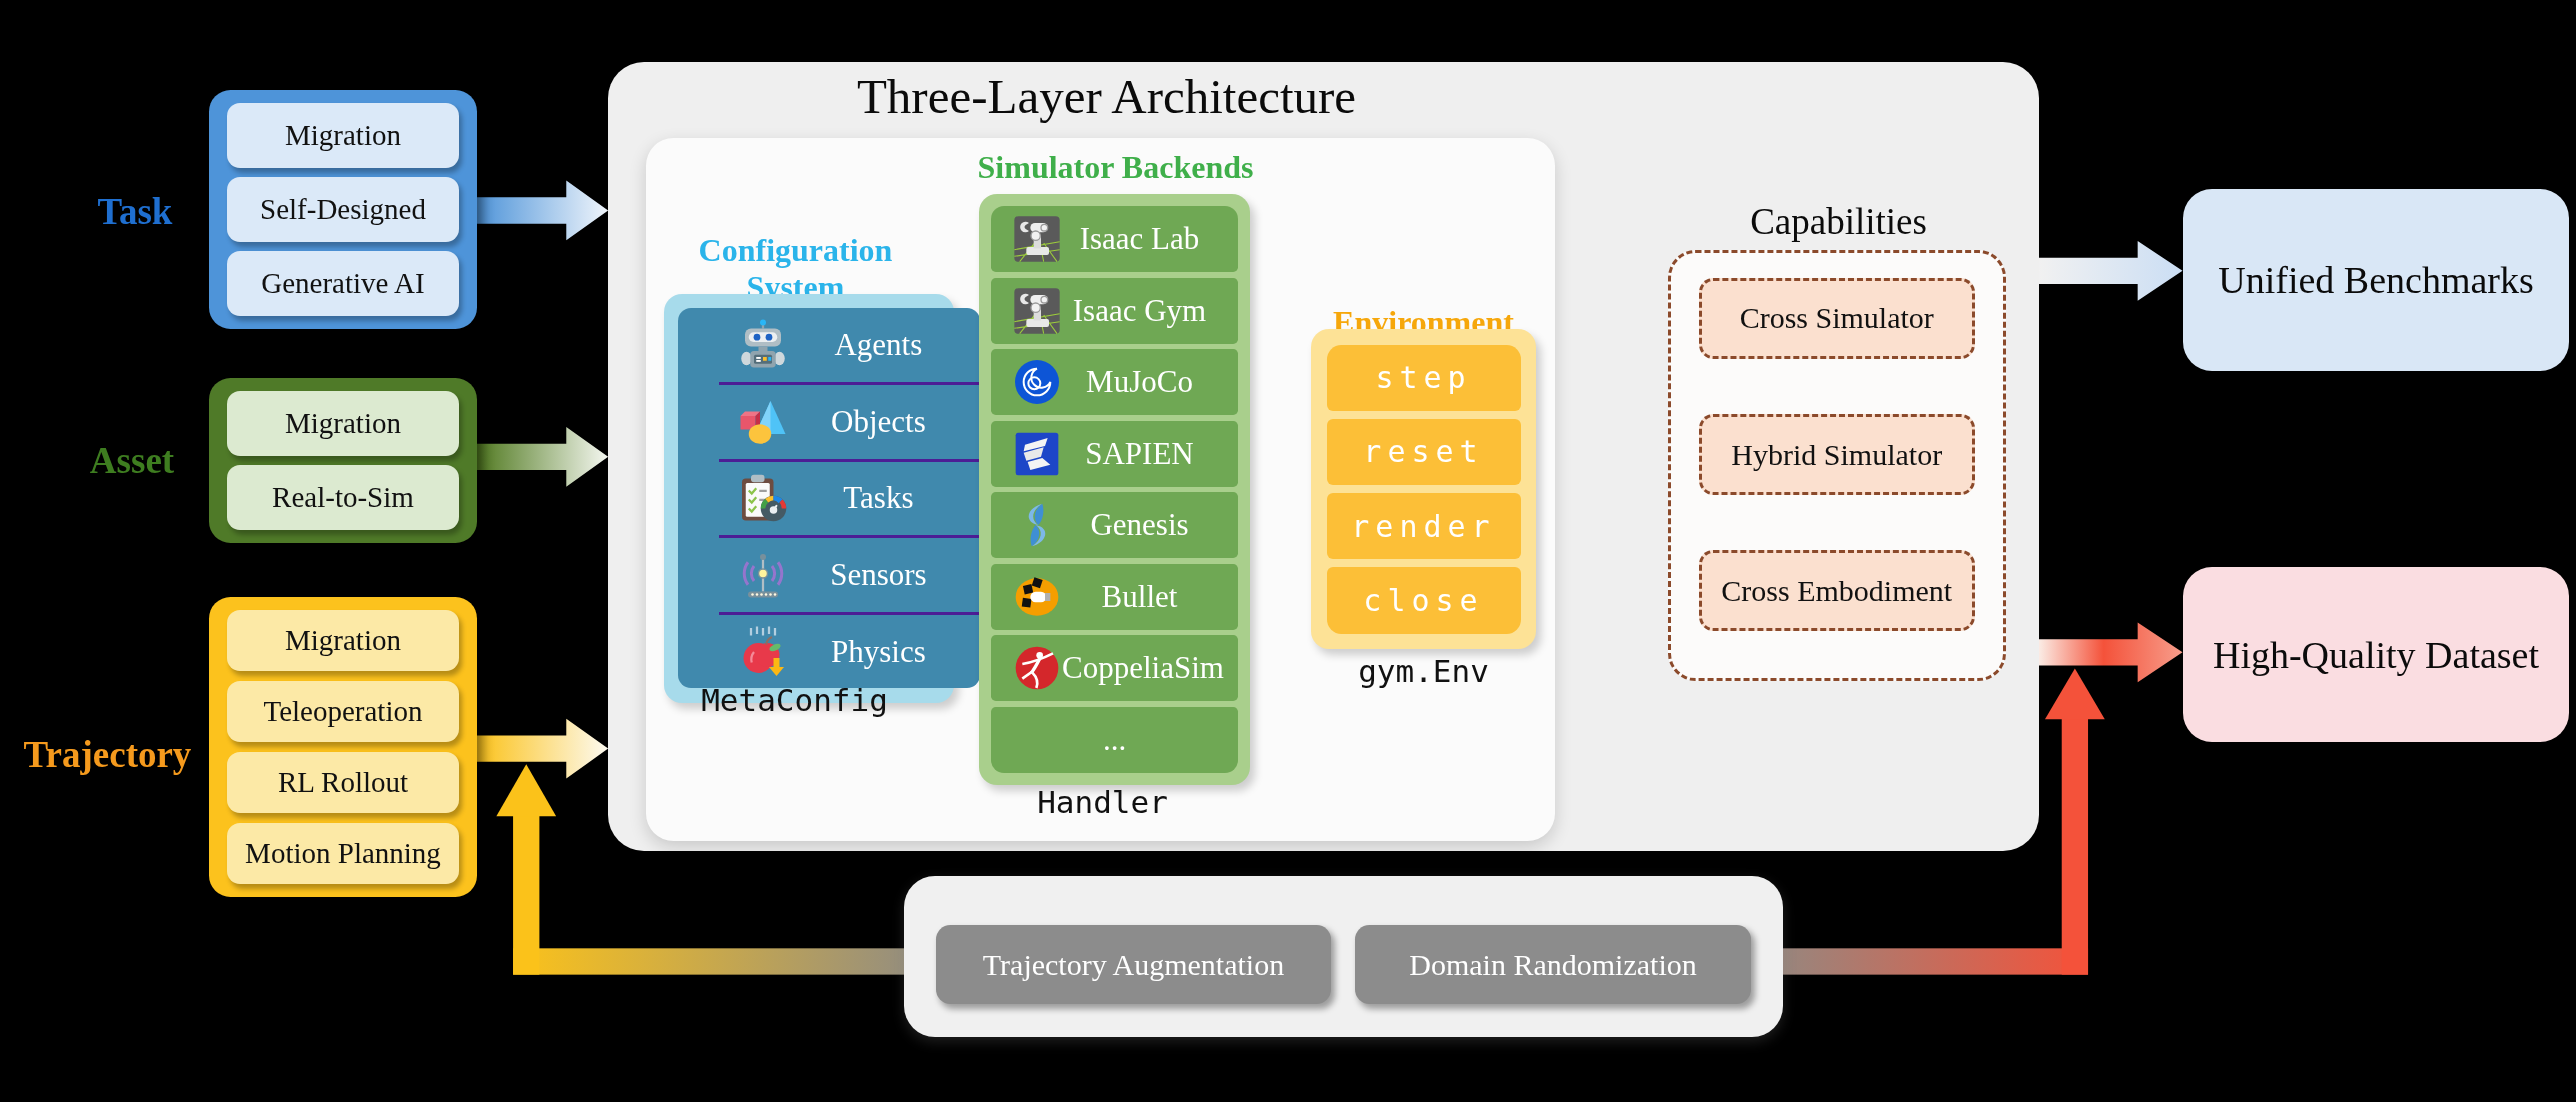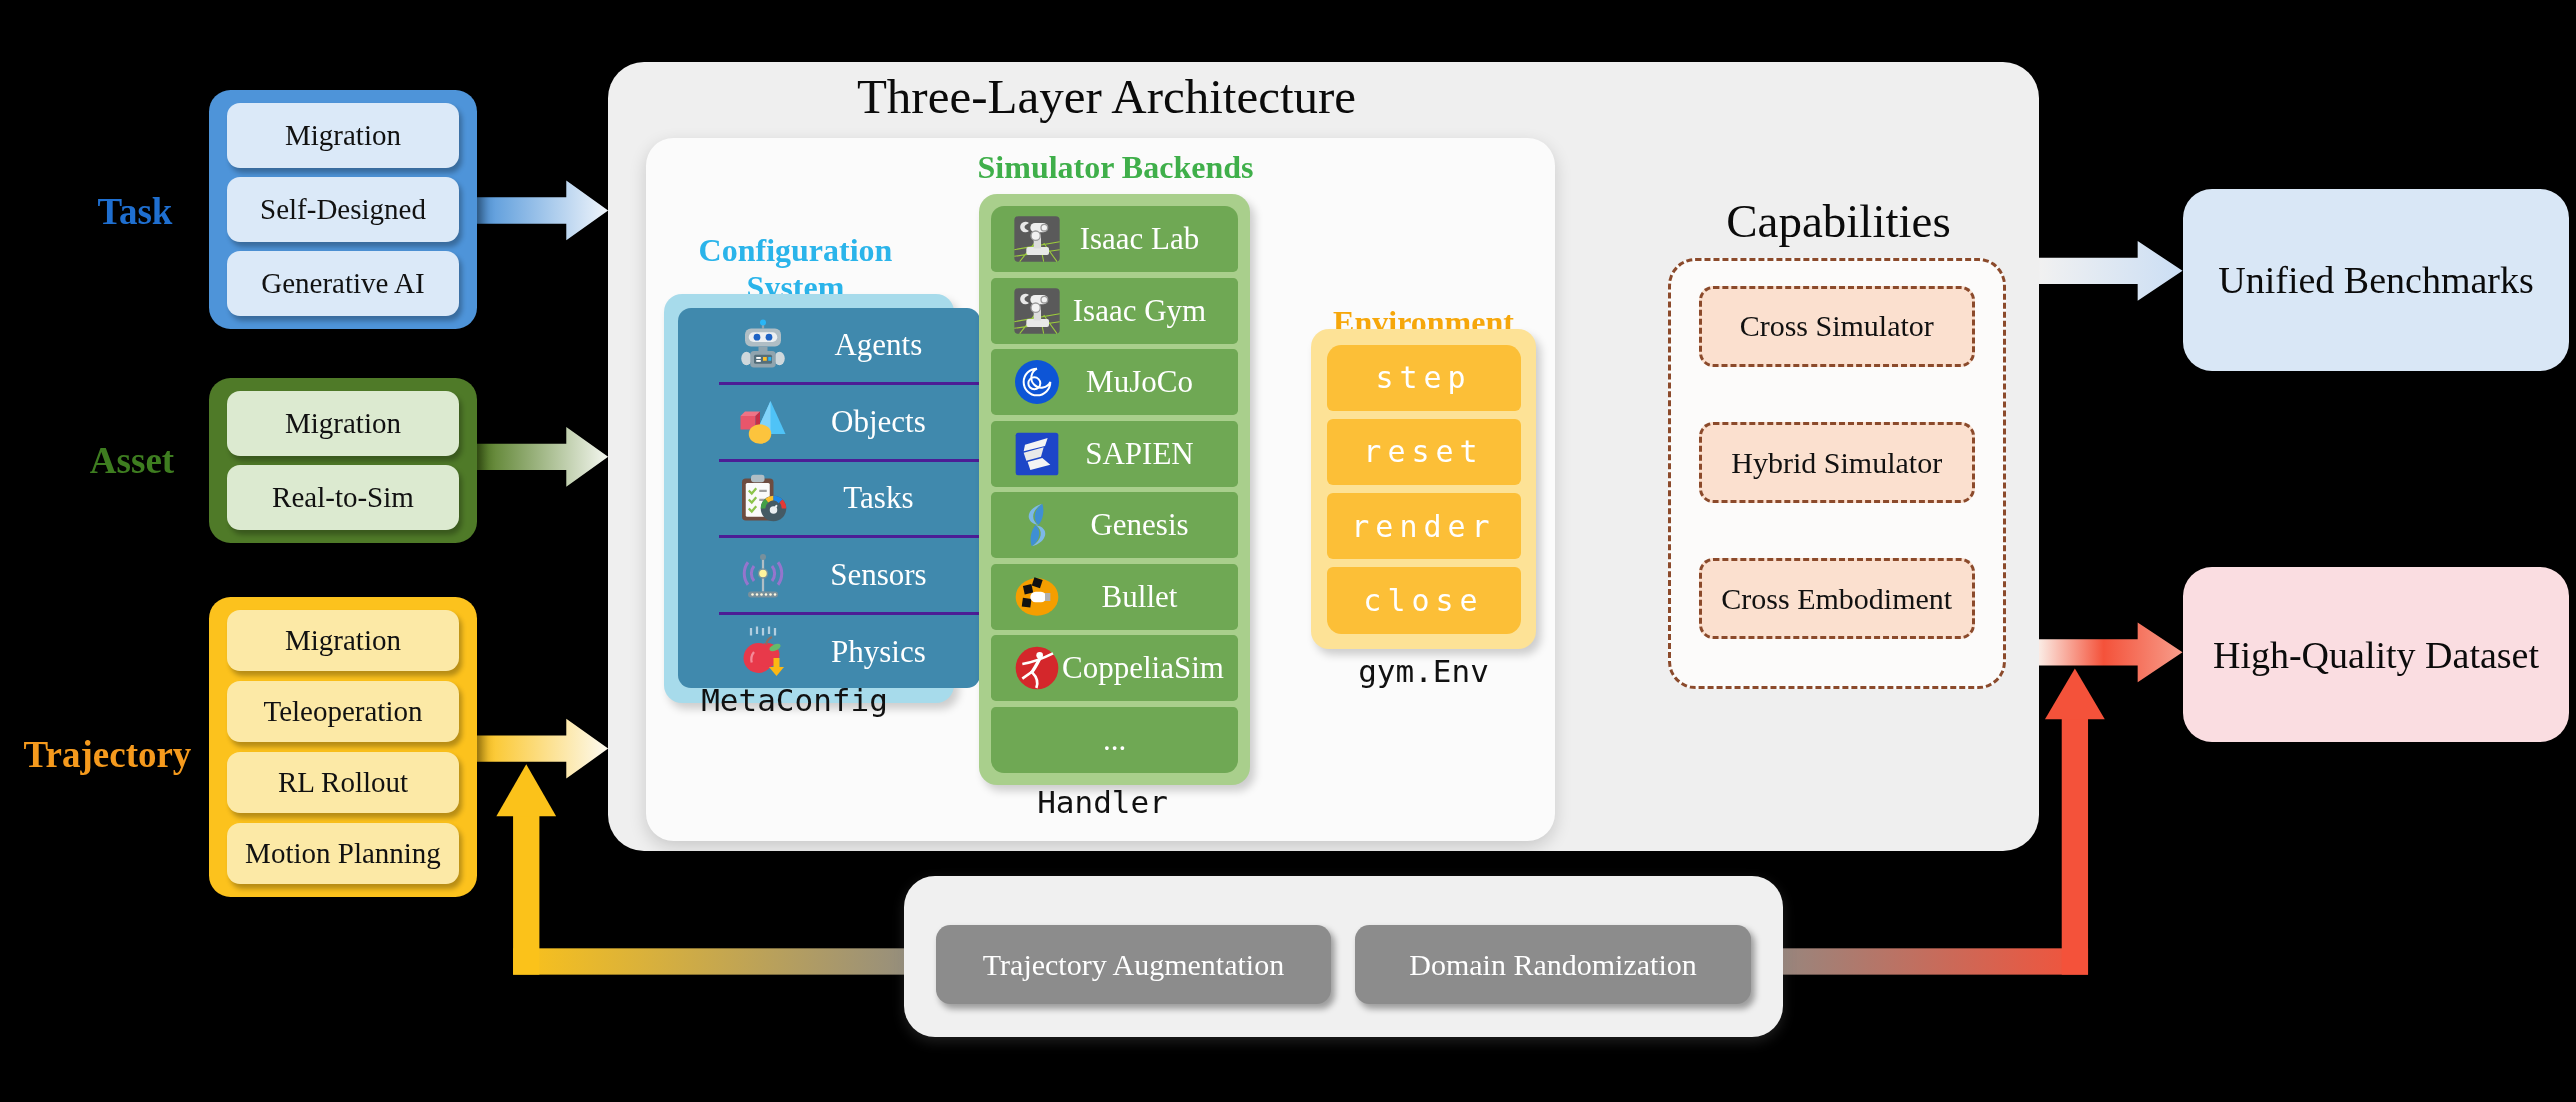--- a/index.html
+++ b/index.html
@@ -46,21 +46,21 @@
   .env-row{flex:1;background:#fcbf37;border-radius:6px;display:flex;align-items:center;justify-content:center;
            color:#fff;font-size:30px;letter-spacing:6px;font-family:"DejaVu Sans Mono",monospace;}
   .env-row:first-child{border-radius:14.4px 14.4px 6px 6px;}
   .env-row:last-child{border-radius:6px 6px 14.4px 14.4px;}
 
   
   .caps-box{border:3.6px dashed #8b4a2b;border-radius:27.5px;background:#fcfbfa;}
   .caps-item{position:absolute;left:27.5px;right:28px;height:75px;border:3px dashed #8b4a2b;
              border-radius:14.4px;background:#fbe0cf;font-size:30px;color:#111;
              display:flex;align-items:center;justify-content:center;}
-  .caps-title{font-size:47px;color:#0b0b0b;}
+  .caps-title{font-size:37px;color:#0b0b0b;}
 
   
   .out-box{border-radius:29px;font-size:38px;color:#0b0b0b;display:flex;align-items:center;justify-content:center;}
 
   
   .bottom-panel{background:#f0f0f0;border-radius:31px;box-shadow:0 4.8px 13px rgba(120,120,120,.25);}
   .aug-btn{position:absolute;top:49px;height:79px;background:#8c8c8c;border-radius:14.4px;color:#fff;
            font-size:30px;display:flex;align-items:center;justify-content:center;
            box-shadow:3.6px 4.8px 6px rgba(0,0,0,.35);}
 
@@ -388,21 +388,21 @@
   <div class="abs col-header center" style="left:1311px;top:304px;width:225px;height:36px;color:#f6a70b;">Environment</div>
   <div class="abs env-outer" style="left:1311px;top:329px;width:194px;height:289px;">
     <div class="env-row">step</div>
     <div class="env-row">reset</div>
     <div class="env-row">render</div>
     <div class="env-row">close</div>
   </div>
   <div class="abs col-caption center mono" style="left:1311px;top:653px;width:225px;height:36px;">gym.Env</div>
 
   <div class="abs caps-title center" style="left:1668px;top:202px;width:341px;height:38px;">Capabilities</div>
-  <div class="abs caps-box" style="left:1668px;top:258px;width:332px;height:425px;">
+  <div class="abs caps-box" style="left:1668px;top:250px;width:332px;height:425px;">
     <div class="caps-item" style="top:24.5px;">Cross Simulator</div>
     <div class="caps-item" style="top:161px;">Hybrid Simulator</div>
     <div class="caps-item" style="top:297px;">Cross Embodiment</div>
   </div>
 
   <div class="abs out-box" style="left:2183px;top:189px;width:386px;height:182px;background:#d9e7f6;">Unified Benchmarks</div>
   <div class="abs out-box" style="left:2183px;top:567px;width:386px;height:175px;background:#fadde1;">High-Quality Dataset</div>
 
   <div class="abs bottom-panel" style="left:904px;top:876px;width:879px;height:161px;">
     <div class="aug-btn" style="left:32px;width:395px;">Trajectory Augmentation</div>

